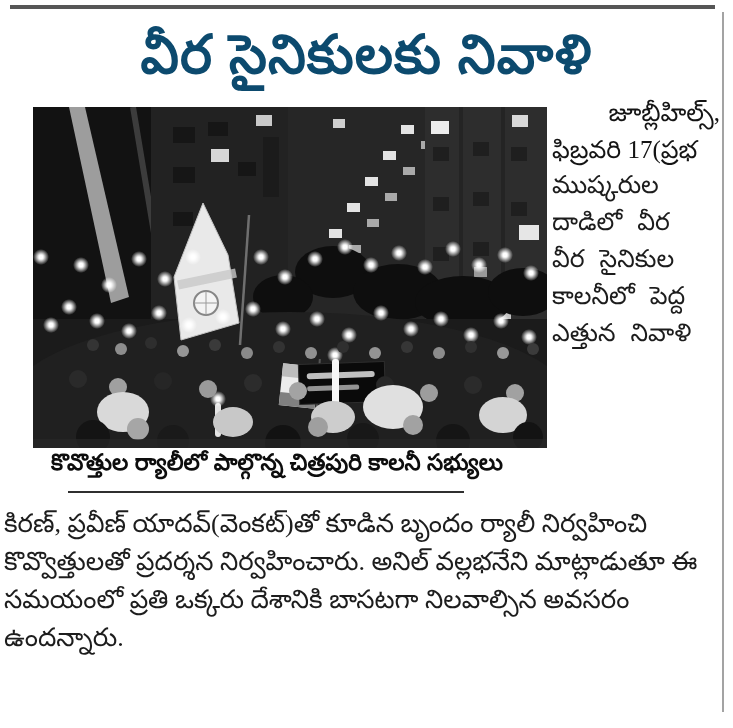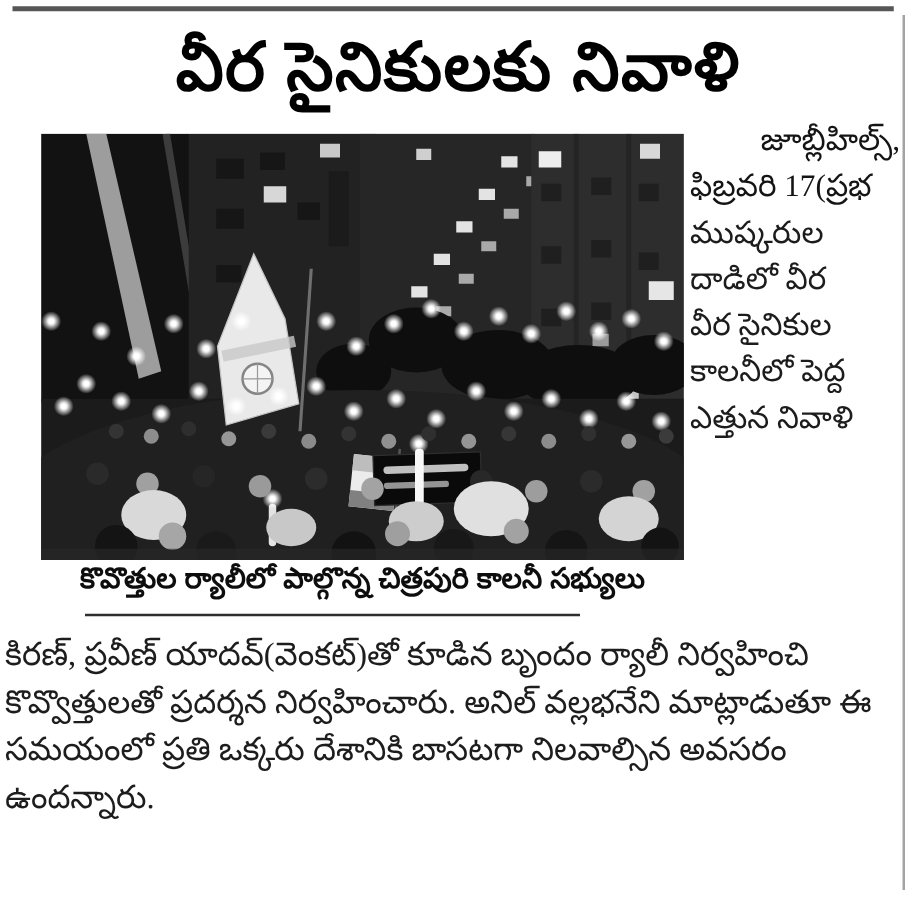--- a/index.html
+++ b/index.html
@@ -5,34 +5,34 @@
   html,body { margin:0; padding:0; background:#ffffff; }
   .page {
     position:relative; width:733px; height:728px; background:#ffffff;
     overflow:hidden; font-family:"Liberation Serif","DejaVu Serif",serif;
   }
   .top-rule { position:absolute; left:10px; top:5px; width:705px; height:4px; background:#565656; }
   .right-rule { position:absolute; left:722px; top:12px; width:2px; height:700px; background:#a3a3a3; }
   .headline {
     position:absolute; left:0; top:6px; width:733px; margin:0; text-align:center;
     font-family:"Liberation Sans","DejaVu Sans",sans-serif;
-    font-size:54px; line-height:96px; font-weight:800; color:#000000; letter-spacing:1px;
+    font-size:54px; line-height:96px; font-weight:800; color:#0c4a6e; letter-spacing:1px;
     white-space:nowrap;
   }
   .photo-frame { position:absolute; left:33px; top:107px; width:514px; height:341px; }
   .photo-frame svg { display:block; width:514px; height:341px; }
   .side-col {
     position:absolute; left:552px; top:94px; width:170px;
     font-size:25px; line-height:37px; color:#1c1c1c;
   }
   .dl { font-weight:400; color:#141414; }
   .dl-first { text-align:right; padding-right:2px; }
-  .side-line { text-align:left; }
+  .side-line { text-align:left;font-family:Liberation Mono, monospace; }
   .caption {
-    position:absolute; left:35px; top:449px; width:510px; margin:0; text-align:center;
+    position:absolute; left:22px; top:449px; width:510px; margin:0; text-align:center;
     font-family:"Liberation Sans","DejaVu Sans",sans-serif;
     font-size:23px; font-weight:700; color:#0d0d0d;
   }
   .caption-rule { position:absolute; left:68px; top:491px; width:396px; height:2px; background:#2f2f2f; }
   .body-col {
     position:absolute; left:4px; top:505px; width:719px;
     font-size:26px; line-height:38px; color:#1d1d1d;
   }
 </style>
 </head>

